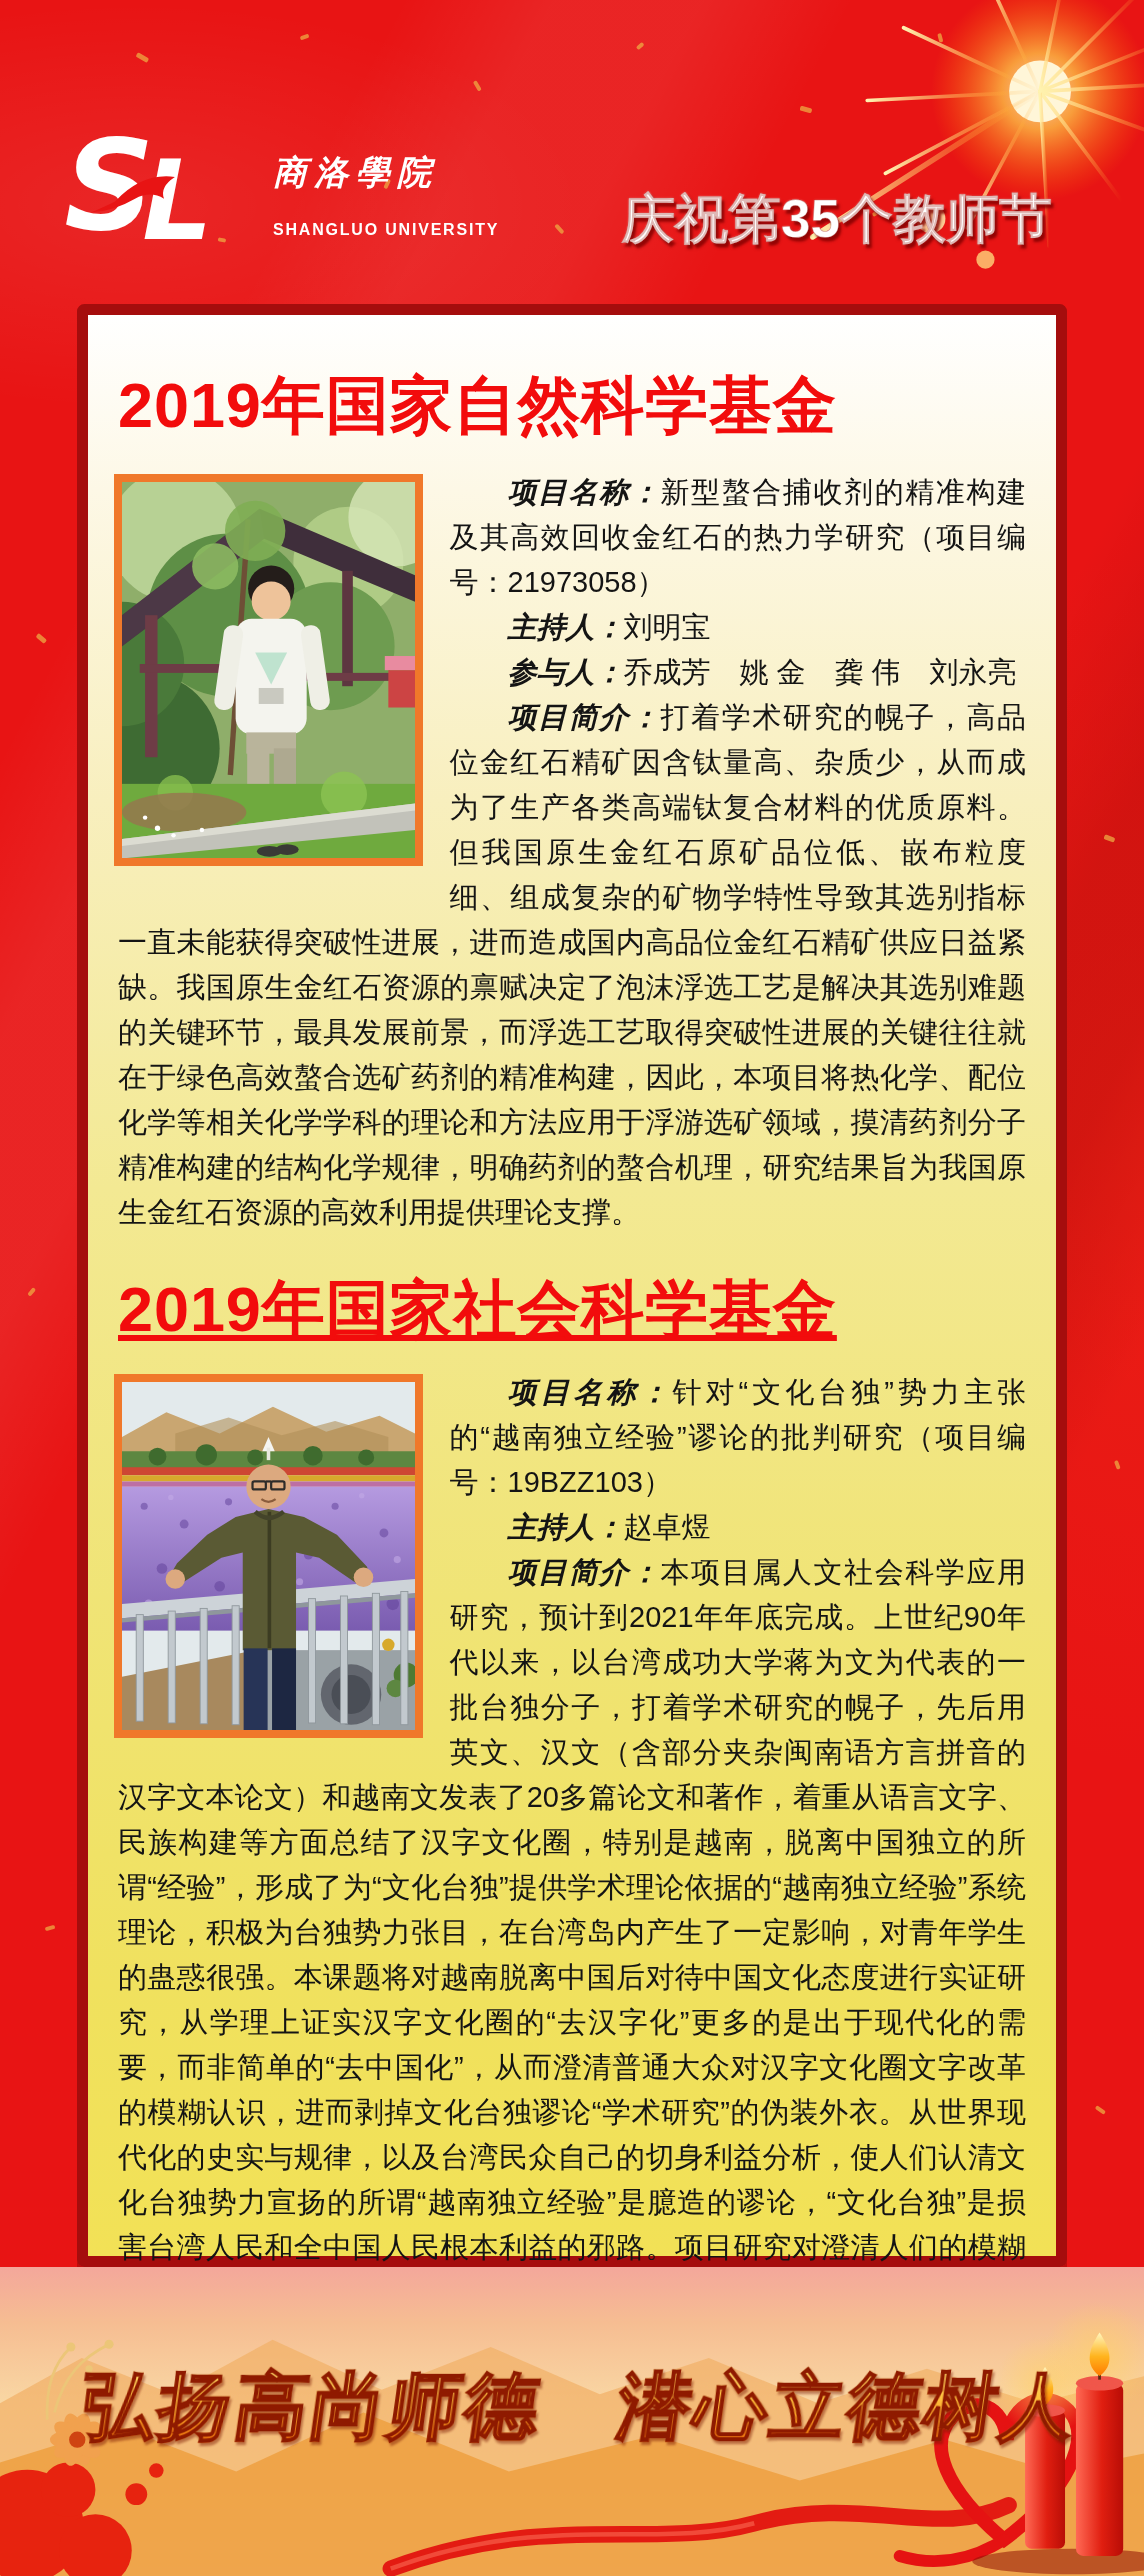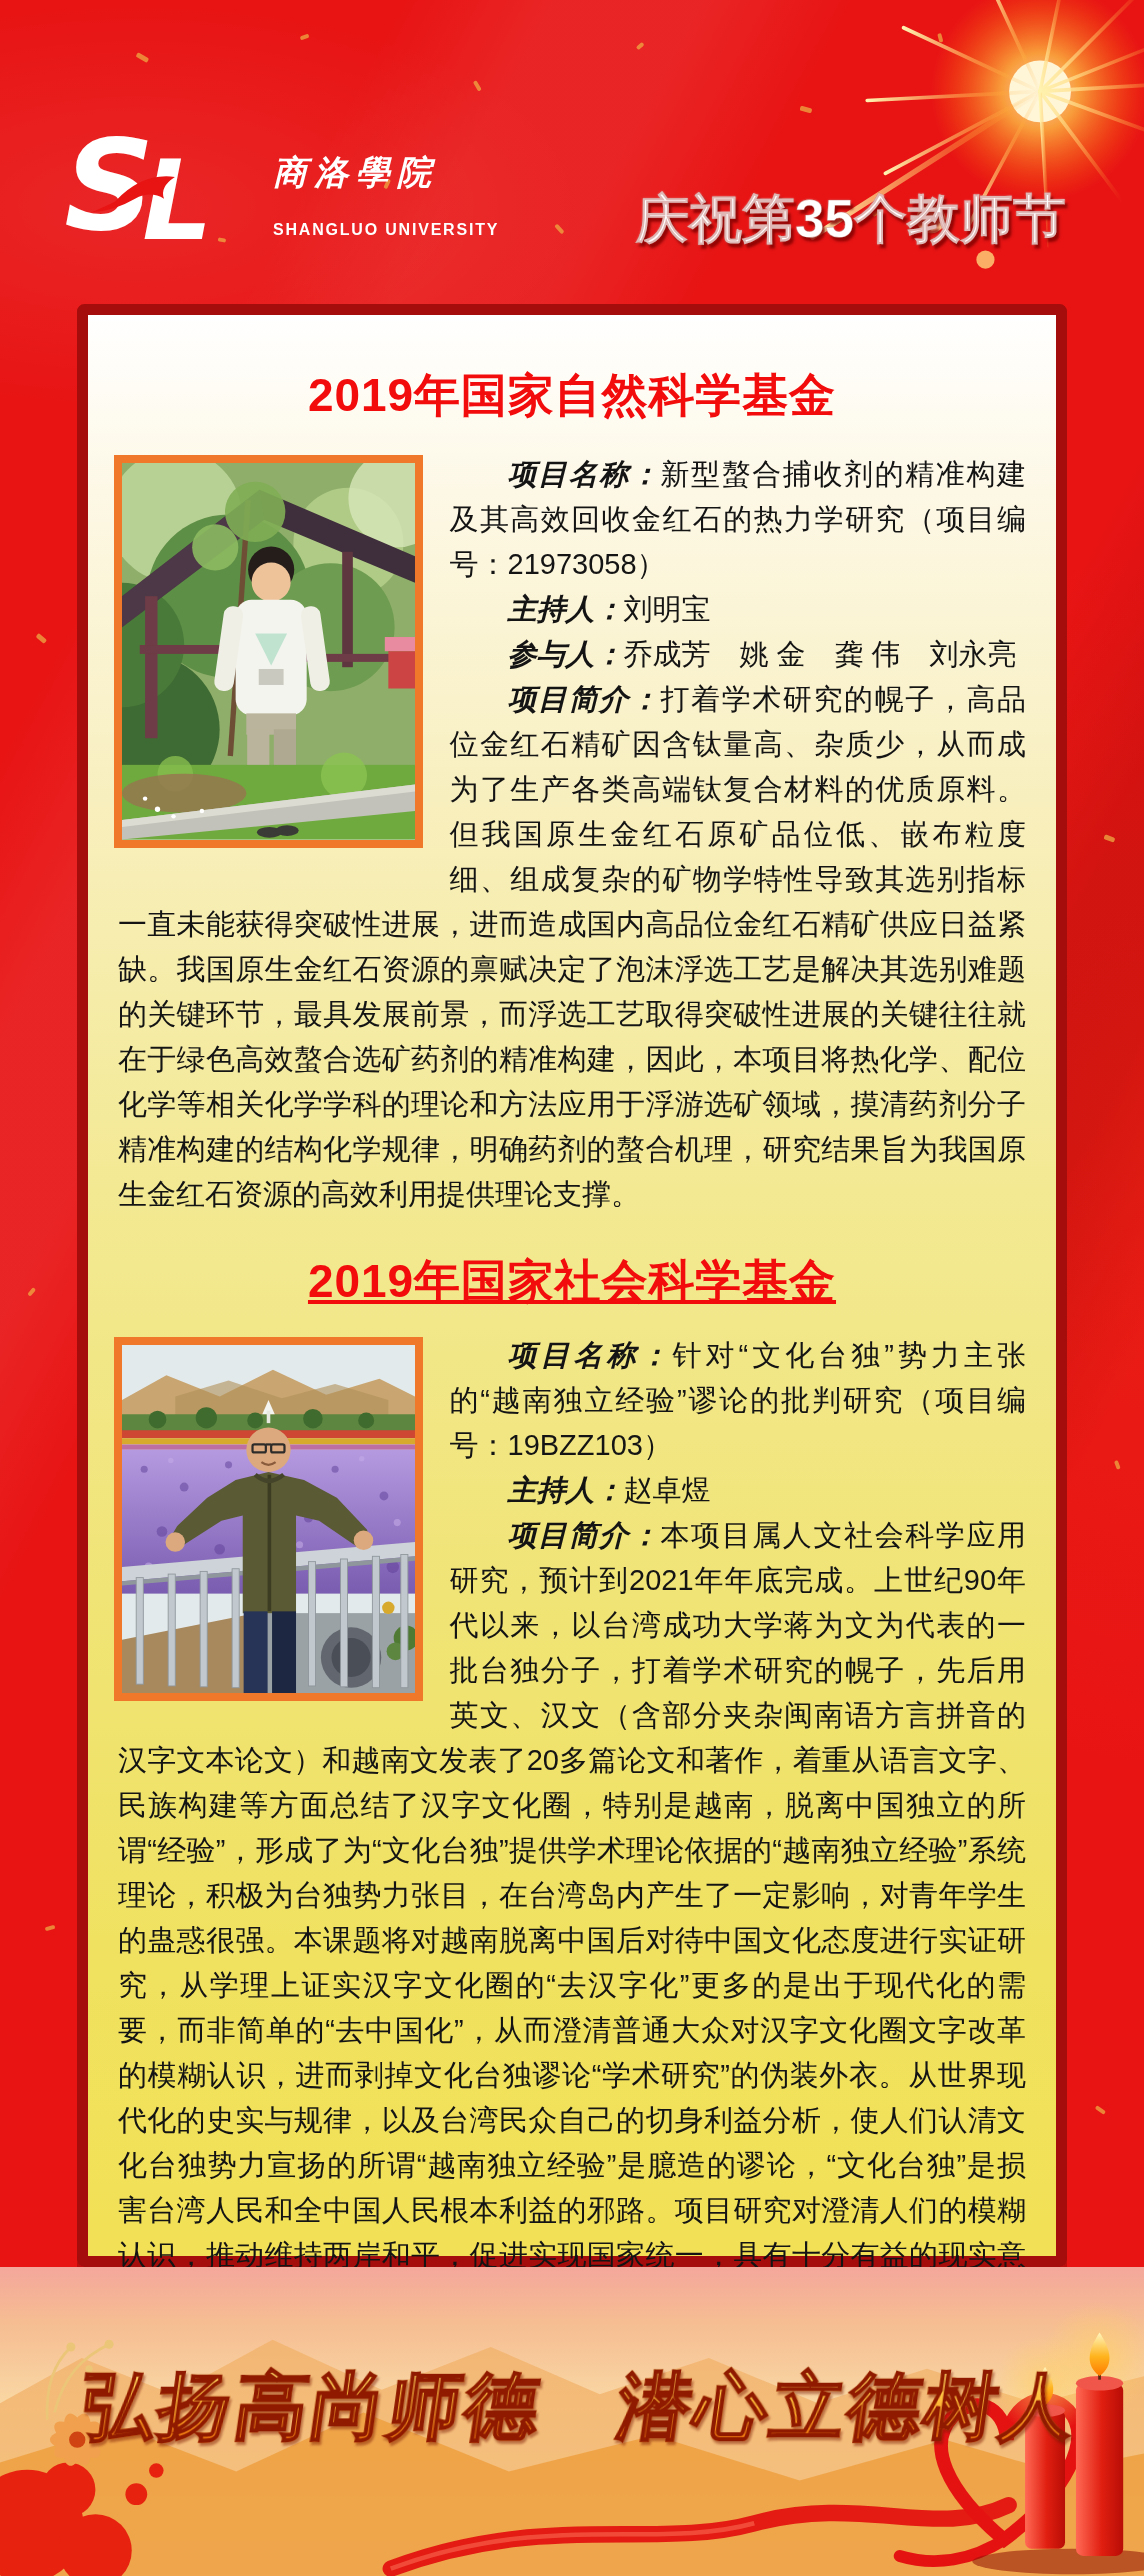--- a/index.html
+++ b/index.html
@@ -15,32 +15,32 @@
   .sp{position:absolute;background:#eda943;border-radius:1.8px;opacity:.75;z-index:1;}
   .glint{position:absolute;border-radius:50%;z-index:1;
     background:radial-gradient(circle,rgba(255,240,200,.95) 0 12%,rgba(255,190,80,.55) 40%,transparent 70%);}
   
   .hdr-logo{position:absolute;left:64px;top:118px;width:191px;height:145px;z-index:2;}
   .hdr-cn{position:absolute;left:273px;top:150px;width:273px;z-index:2;color:#fff;
     font-family:"DejaVu Serif",serif;font-style:italic;font-weight:700;
     font-size:34px;letter-spacing:7.3px;white-space:nowrap;}
   .hdr-en{position:absolute;left:273px;top:221px;width:291px;z-index:2;color:#fff;
     font-size:16px;font-weight:600;letter-spacing:1.8px;white-space:nowrap;}
-  .banner{position:absolute;left:636px;top:184px;width:482px;z-index:2;color:#fff;
+  .banner{position:absolute;left:622px;top:184px;width:482px;z-index:2;color:#fff;
     font-size:53px;font-weight:800;white-space:nowrap;
     text-shadow:2.7px 3.6px 2.7px rgba(130,0,0,.85),0 0 1.8px rgba(255,255,255,.6);
     -webkit-text-stroke:0.9px rgba(150,20,10,.30);}
   .burst{position:absolute;right:-36px;top:-45px;width:382px;height:382px;z-index:1;}
   
   .panel{position:absolute;left:77px;top:304px;width:990px;height:1963px;z-index:2;
     box-sizing:border-box;border:11px solid #a50d0d;border-radius:7.3px;
     padding:0 30px;box-shadow:0 7.3px 0 rgba(110,0,0,.35);
     background:linear-gradient(180deg,#ffffff 0%,#fdf8e6 9%,#f8efbe 25%,
                #f3e993 45%,#f0e476 66%,#f0e15e 86%,#f2e156 100%);}
-  .sec-title{font-size:46px;font-weight:800;color:#f20c0c;text-align:center;
+  .sec-title{font-size:63px;font-weight:800;color:#f20c0c;text-align:left;
     line-height:1.08;letter-spacing:0.9px;}
   .sec-title.first{padding-top:56px;margin:0 0 31px 0;}
   .sec-title.second{padding-top:40px;margin:0 0 27px 0;text-decoration:underline;}
   .section{position:relative;}
   .section::after{content:"";display:block;clear:both;}
   .panel p{margin:0;text-align:justify;text-indent:2em;font-size:29px;
     line-height:45px;color:#141414;}
   .panel p b{font-weight:700;font-style:italic;}
   .photo-frame{float:left;width:309px;box-sizing:border-box;background:#fff;
     border:8.2px solid #f0782a;margin:3.6px 27px 11px -4.5px;}

